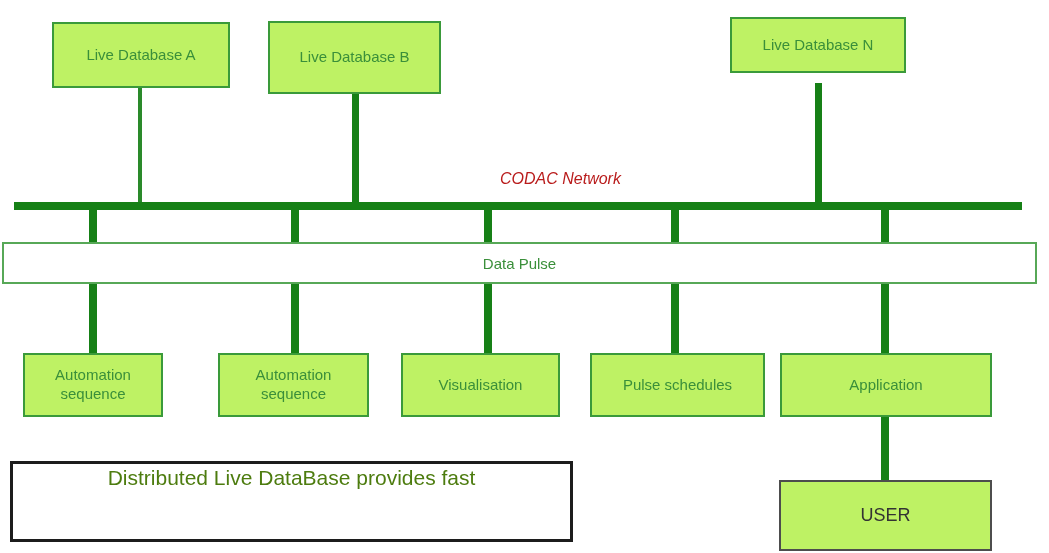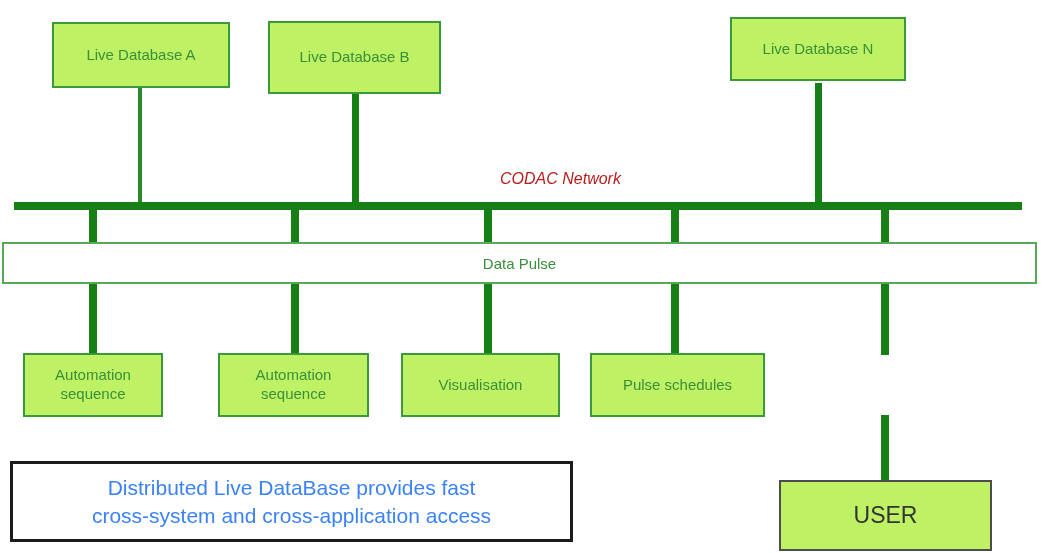--- a/index.html
+++ b/index.html
@@ -77,47 +77,46 @@
     white-space: nowrap;
     z-index: 6;
   }
 
   
   .caption {
     position: absolute;
     box-sizing: border-box;
     border: 3px solid #1c1c1c;
     background: #ffffff;
-    color: #3b82f6;
+    color: #4d7c0f;
     font-size: 21px;
     line-height: 1.32;
     display: flex;
     flex-direction: column;
     align-items: center;
-    justify-content: center;
     z-index: 7;
   }
   .caption .cl { display: block; white-space: nowrap; }
 
   .nlabel { pointer-events: none; }
 </style>
 </head>
 <body>
 
 <div id="stage">
 
   <div class="node" style="left:52px; top:22px; width:178px; height:66px;">
     <span class="nlabel">Live Database A</span>
   </div>
 
   <div class="node" style="left:268px; top:21px; width:173px; height:73px;">
     <span class="nlabel">Live Database B</span>
   </div>
 
-  <div class="node" style="left:730px; top:17px; width:176px; height:64px;">
+  <div class="node" style="left:730px; top:17px; width:176px; height:56px;">
     <span class="nlabel">Live Database N</span>
   </div>
 
   <div class="vlink thin" style="left:138px; top:86px; width:4px; height:124px;"></div>
   <div class="vlink" style="left:352px; top:92px; width:7px; height:118px;"></div>
   <div class="vlink" style="left:815px; top:83px; width:7px; height:127px;"></div>
 
   <div class="net-label" style="left:500px; top:170px;">CODAC Network</div>
 
   <div class="trunk" style="left:14px; top:202px; width:1008px; height:8px;"></div>
@@ -149,25 +148,27 @@
   </div>
 
   <div class="node" style="left:401px; top:353px; width:159px; height:64px;">
     <span class="nlabel">Visualisation</span>
   </div>
 
   <div class="node" style="left:590px; top:353px; width:175px; height:64px;">
     <span class="nlabel">Pulse schedules</span>
   </div>
 
+  <div class="node" style="left:780px; top:353px; width:212px; height:64px;">
+    <span class="nlabel">Application</span>
+  </div>
 
   <div class="vlink" style="left:881px; top:415px; width:8px; height:67px;"></div>
 
-  <div class="node dark" style="left:779px; top:480px; width:213px; height:71px; font-size:23px;">
+  <div class="node dark" style="left:779px; top:480px; width:213px; height:71px; font-size:18px;">
     <span class="nlabel">USER</span>
   </div>
 
   <div class="caption" style="left:10px; top:461px; width:563px; height:81px;">
     <span class="cl">Distributed Live DataBase provides fast</span>
-    <span class="cl">cross-system and cross-application access</span>
   </div>
 
 </div>
 
 </body></html>

